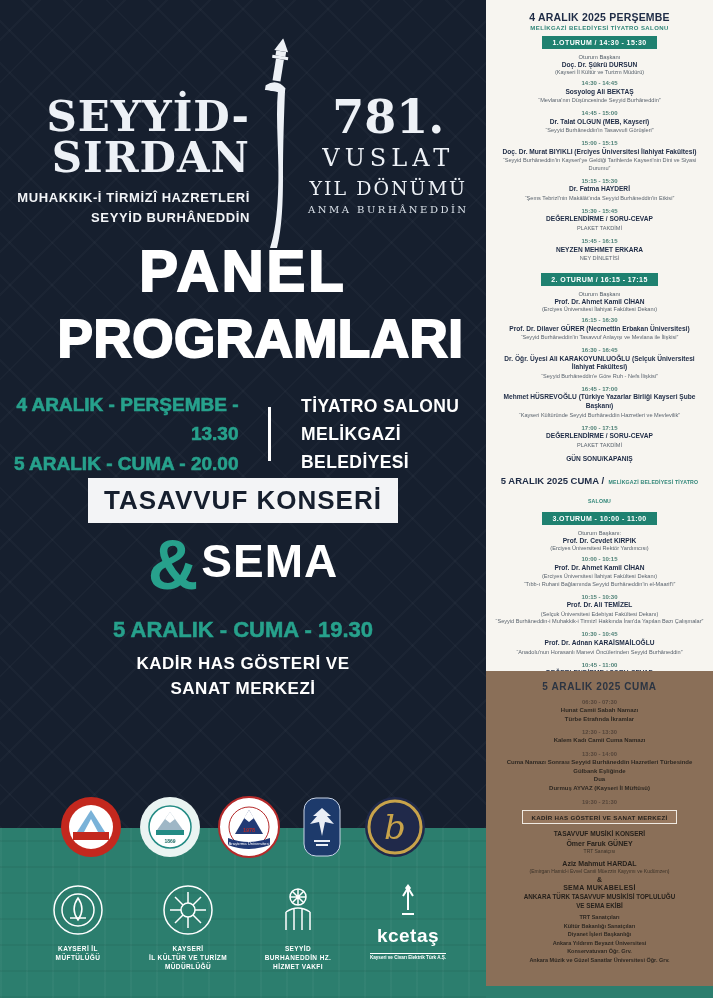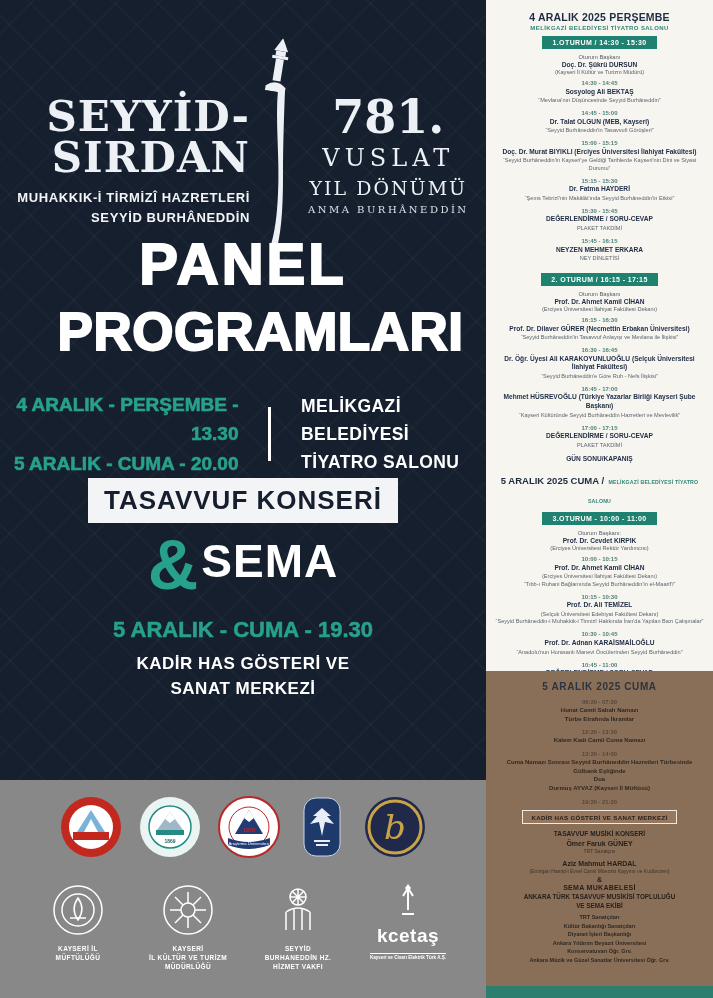--- a/index.html
+++ b/index.html
@@ -1,39 +1,39 @@
 <!DOCTYPE html>
 <html><head>
 <meta charset="utf-8">
 <style>
   html,body{margin:0;padding:0;background:#888;}
   .page{width:713px;height:998px;display:flex;overflow:hidden;position:relative;
         font-family:"Liberation Sans",sans-serif; -webkit-font-smoothing:antialiased;}
   
-  .poster{width:486px;height:780px;position:relative;flex:0 0 486px;
+  .poster{width:486px;height:998px;position:relative;flex:0 0 486px;
     background-color:#161f2e;
     background-image:
       repeating-linear-gradient(45deg, rgba(255,255,255,0.022) 0 2px, transparent 2px 30px),
       repeating-linear-gradient(-45deg, rgba(255,255,255,0.022) 0 2px, transparent 2px 30px);}
   .teal-band{position:absolute;left:0;top:828px;bottom:0;width:100%;background:#2c7e6e;
     background-image:repeating-linear-gradient(0deg, rgba(0,0,0,0.05) 0 2px, transparent 2px 26px),
                      repeating-linear-gradient(90deg, rgba(255,255,255,0.03) 0 2px, transparent 2px 26px);}
   .brand{position:absolute;top:38px;width:100%;display:flex;justify-content:center;align-items:flex-start;gap:8px;color:#edf1f6;}
   .brand-left{text-align:right;margin-top:58px;}
   .brand-t{font-family:"DejaVu Serif",serif;font-weight:700;font-size:42px;line-height:0.98;letter-spacing:1px;}
   .brand-sub{margin-top:10px;font-weight:700;font-size:13px;letter-spacing:0.6px;line-height:1.55;color:#f3f5f8;}
   .brand-mid{width:42px;height:212px;position:relative;}
   .minaret{position:absolute;top:0;left:4px;transform:rotate(9deg);}
   .alif{position:absolute;top:52px;left:12px;}
   .brand-right{margin-top:56px;text-align:center;}
   .n781{font-family:"DejaVu Serif",serif;font-weight:700;font-size:46px;line-height:1;}
   .vuslat{font-family:"DejaVu Serif",serif;font-size:24px;letter-spacing:5px;margin-top:4px;}
   .yil{font-family:"DejaVu Serif",serif;font-size:19px;letter-spacing:2px;margin-top:5px;}
   .anma{font-family:"DejaVu Serif",serif;font-size:10px;letter-spacing:2.5px;margin-top:5px;color:#dbe2ea;}
-  .panel-title{position:absolute;top:230px;width:100%;text-align:center;color:#ffffff;font-weight:700;}
+  .panel-title{position:absolute;top:237px;width:100%;text-align:center;color:#ffffff;font-weight:700;}
   .pt1{font-size:58px;letter-spacing:3px;-webkit-text-stroke:2px #fff;}
   .pt2{font-size:53px;margin-top:4px;letter-spacing:0.5px;margin-left:35px;-webkit-text-stroke:2px #fff;}
   .dates{position:absolute;top:390px;width:100%;display:flex;justify-content:space-between;align-items:center;gap:30px;}
   .dates-left{text-align:right;color:#27a18c;font-weight:700;font-size:19px;line-height:1.55;-webkit-text-stroke:0.6px #27a18c;}
   .dates-div{width:3px;height:54px;background:#fff;}
   .dates-right{text-align:left;color:#fff;font-weight:700;font-size:17.5px;line-height:1.6;letter-spacing:0.4px;}
   .concert{position:absolute;top:478px;width:100%;text-align:center;}
   .c-badge{display:inline-block;background:#f3f4f6;color:#161f2e;font-weight:700;font-size:26px;padding:7px 16px;letter-spacing:1px;}
   .c-line1{margin-top:2px;color:#fff;font-weight:700;font-size:46px;letter-spacing:1px;}
   .amp{color:#27a18c;font-size:70px;font-weight:700;vertical-align:-12px;margin-right:2px;}
@@ -124,22 +124,22 @@
       <div class="pt2">PROGRAMLARI</div>
     </div>
 
     <div class="dates">
       <div class="dates-left">
         <div>4 ARALIK - PERŞEMBE - 13.30</div>
         <div>5 ARALIK - CUMA - 20.00</div>
       </div>
       <div class="dates-div"></div>
       <div class="dates-right">
+        <div>TİYATRO SALONU</div>
         <div>MELİKGAZİ BELEDİYESİ</div>
-        <div>TİYATRO SALONU</div>
       </div>
     </div>
 
     <div class="concert">
       <div class="c-badge">TASAVVUF KONSERİ</div>
       <div class="c-line1"><span class="amp">&amp;</span><span>SEMA</span></div>
       <div class="c-date">5 ARALIK - CUMA - 19.30</div>
       <div class="c-venue">
         <div>KADİR HAS GÖSTERİ VE</div>
         <div>SANAT MERKEZİ</div>

